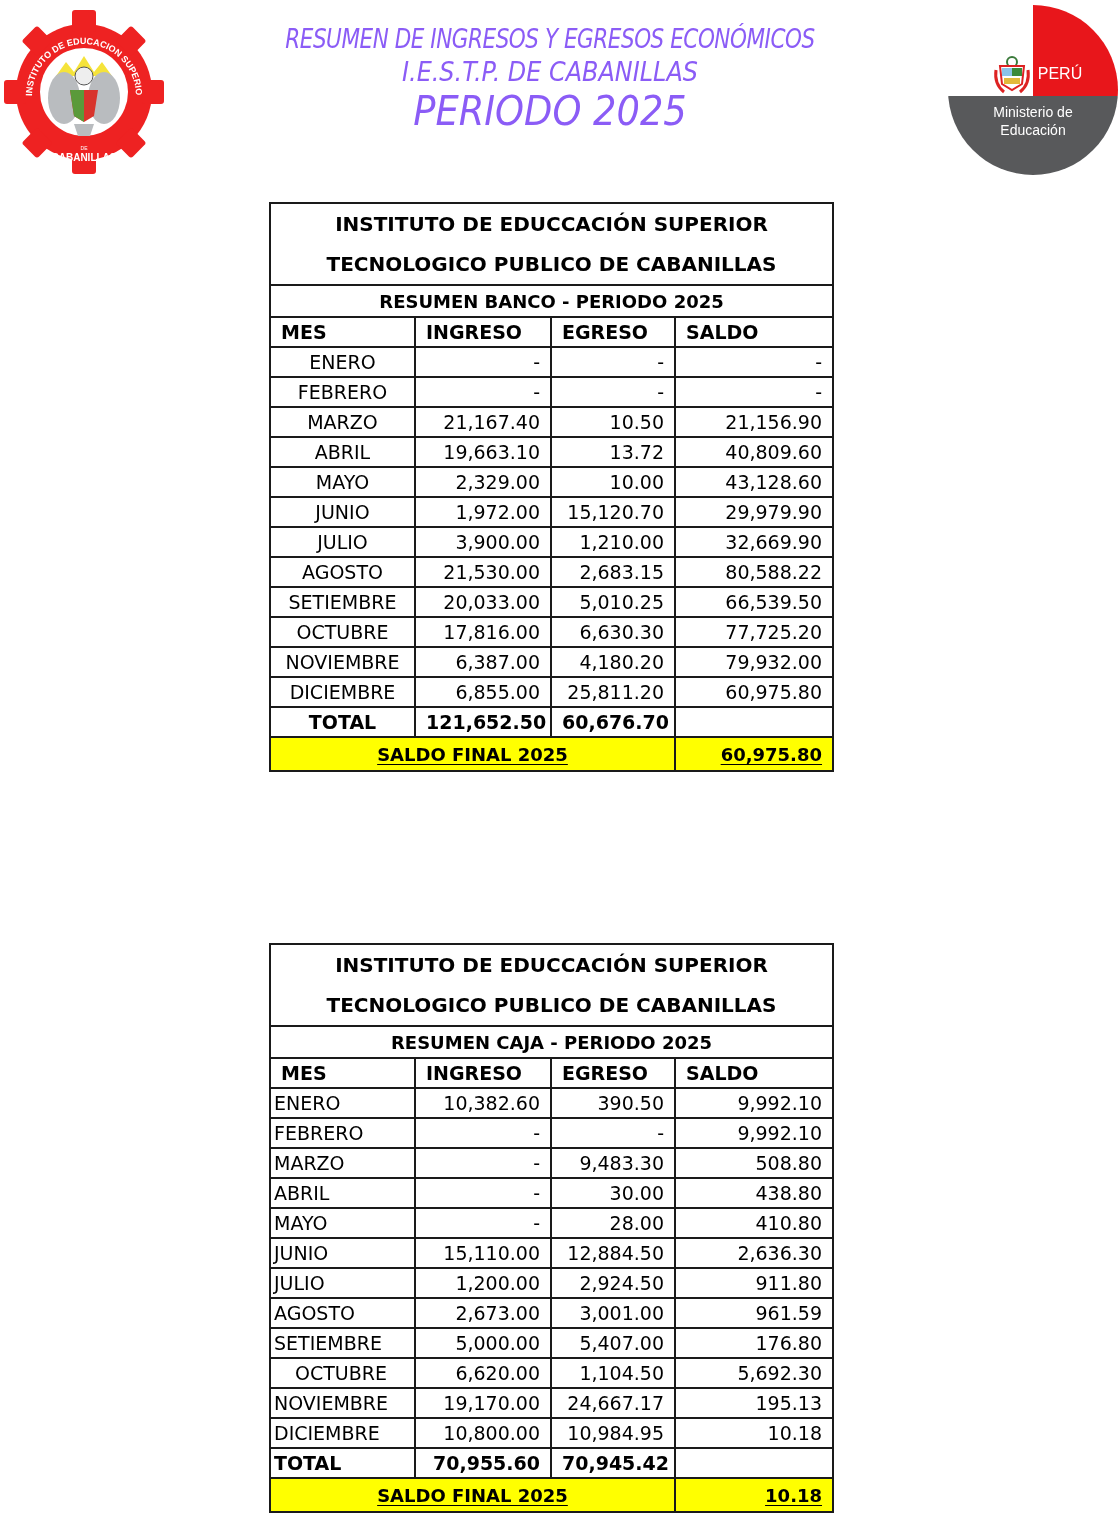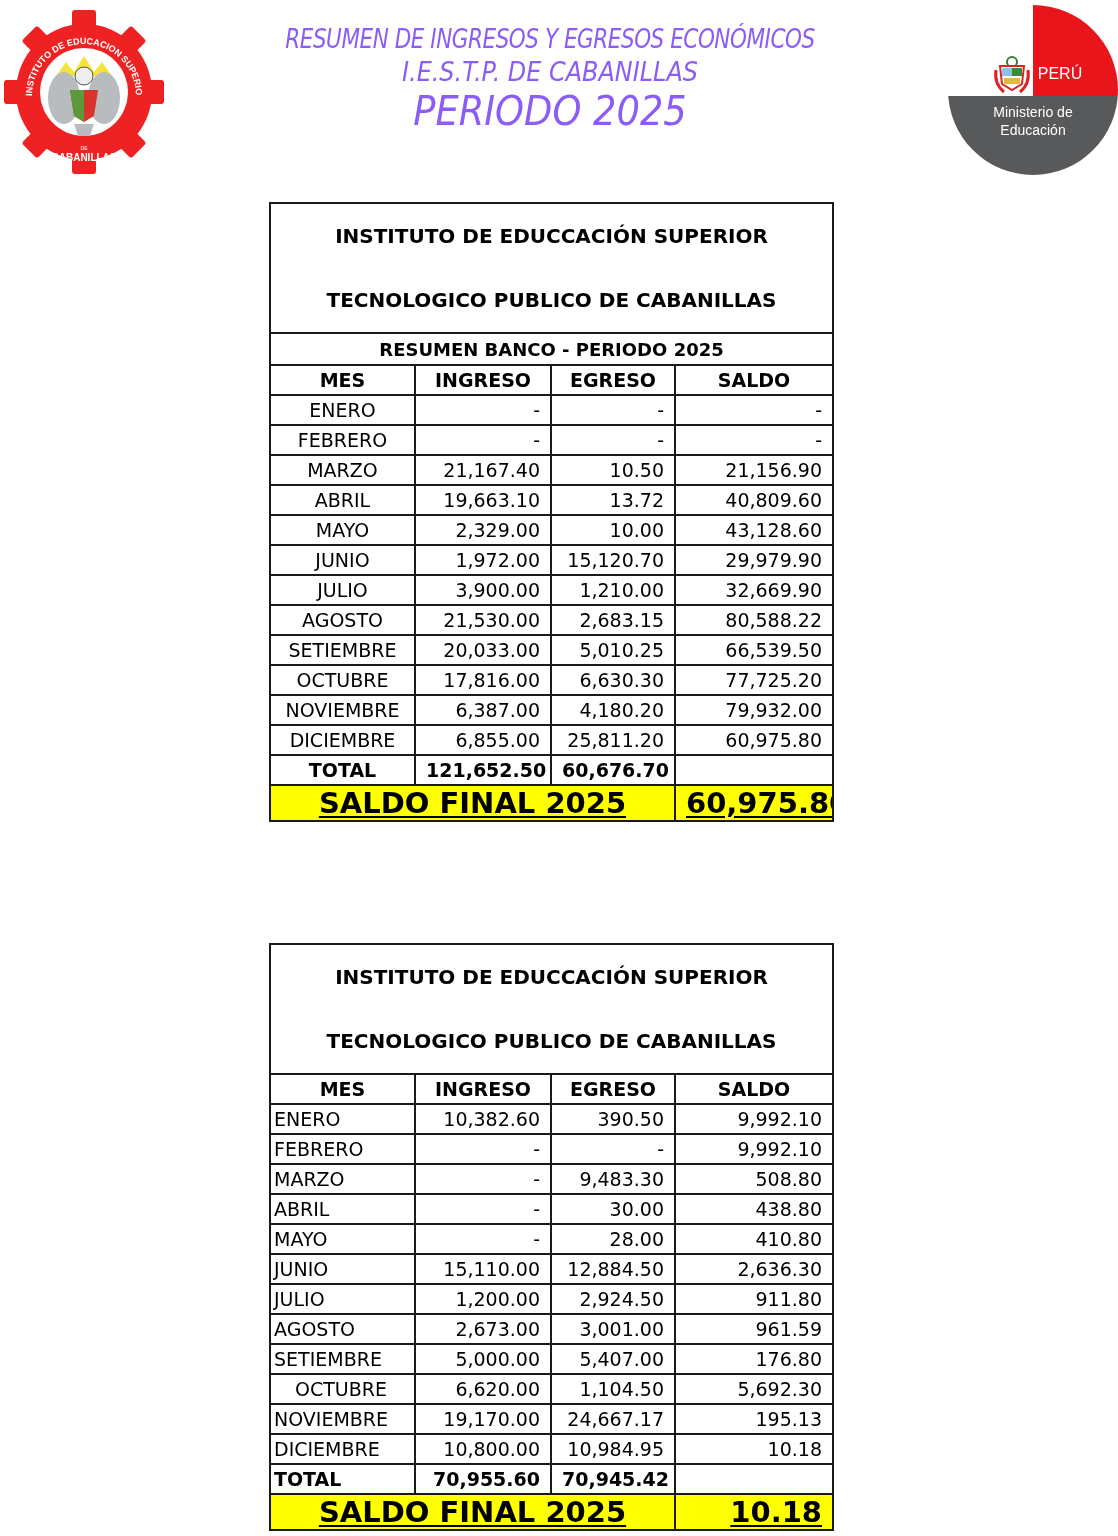--- a/index.html
+++ b/index.html
@@ -7,30 +7,30 @@
   .title-block { position:absolute; left:200px; top:22px; width:700px; text-align:center; color:#8b5cf6; font-style:italic; font-family:"DejaVu Sans", sans-serif; }
   .title-line1 { font-size:26px; line-height:34px; letter-spacing:-0.5px; font-stretch:condensed; transform:scaleX(0.92); }
   .title-line2 { font-size:26px; line-height:32px; transform:scaleX(0.92); }
   .title-line3 { font-size:40px; line-height:46px; transform:scaleX(0.92); }
 
   .logo-left { position:absolute; left:4px; top:6px; width:160px; height:168px; }
   .logo-right { position:absolute; left:948px; top:4px; width:170px; height:172px; }
 
   table.sheet { position:absolute; left:269px; width:563px; border-collapse:collapse; table-layout:fixed; font-family:"DejaVu Sans", sans-serif; }
   table.sheet td { border:2px solid #1a1a1a; height:28px; padding:0 10px; font-size:19px; white-space:nowrap; overflow:hidden; }
-  table.sheet td.inst { font-weight:bold; text-align:center; font-size:20px; height:32px; padding:16px;margin-left:45px; }
+  table.sheet td.inst { font-weight:bold; text-align:center; font-size:20px; height:32px; padding:4px;margin-left:45px; }
   table.sheet td.inst-top { border-bottom:none; }
   table.sheet td.inst-bot { border-top:none; }
   table.sheet td.sub { font-weight:bold; text-align:center; font-size:18px; height:30px; }
-  table.sheet td.head { font-weight:bold; text-align:center; font-size:19px; }
+  table.sheet td.head { font-weight:bold; font-size:19px; }
   table.sheet td.mes-c { text-align:center; }
   table.sheet td.mes-l { text-align:left; padding-left:3px; }
   table.sheet td.num { text-align:right; }
   table.sheet td.tot { font-weight:bold; }
-  table.sheet tr.final td { background:#ffff00; font-weight:bold; font-size:29px; height:32px; }
+  table.sheet tr.final td { background:#ffff00; font-weight:bold; font-size:18px; height:32px; }
   .u { text-decoration:underline; text-underline-offset:3px; }
   .final-val { text-decoration:underline; text-underline-offset:3px; }
   #banco { top:202px; }
   #caja { top:943px; }
 </style>
 </head>
 <body>
 
 <div class="logo-left">
   <svg width="160" height="168" viewBox="0 0 160 168">
@@ -215,20 +215,23 @@
       <col style="width:158px">
     </colgroup>
   <tbody>
     <tr>
         <td colspan="4" class="inst inst-top">INSTITUTO DE EDUCCACIÓN SUPERIOR</td>
       </tr>
     <tr>
         <td colspan="4" class="inst inst-bot">TECNOLOGICO PUBLICO DE CABANILLAS</td>
       </tr>
     <tr>
+        <td colspan="4" class="sub">RESUMEN CAJA - PERIODO 2025</td>
+      </tr>
+    <tr>
       <td class="head">MES</td>
       <td class="head">INGRESO</td>
       <td class="head">EGRESO</td>
       <td class="head">SALDO</td>
     </tr>
   </tbody>
   <tbody class="rows">
       <tr>
         <td class="mes-l">ENERO</td>
         <td class="num">10,382.60</td>

